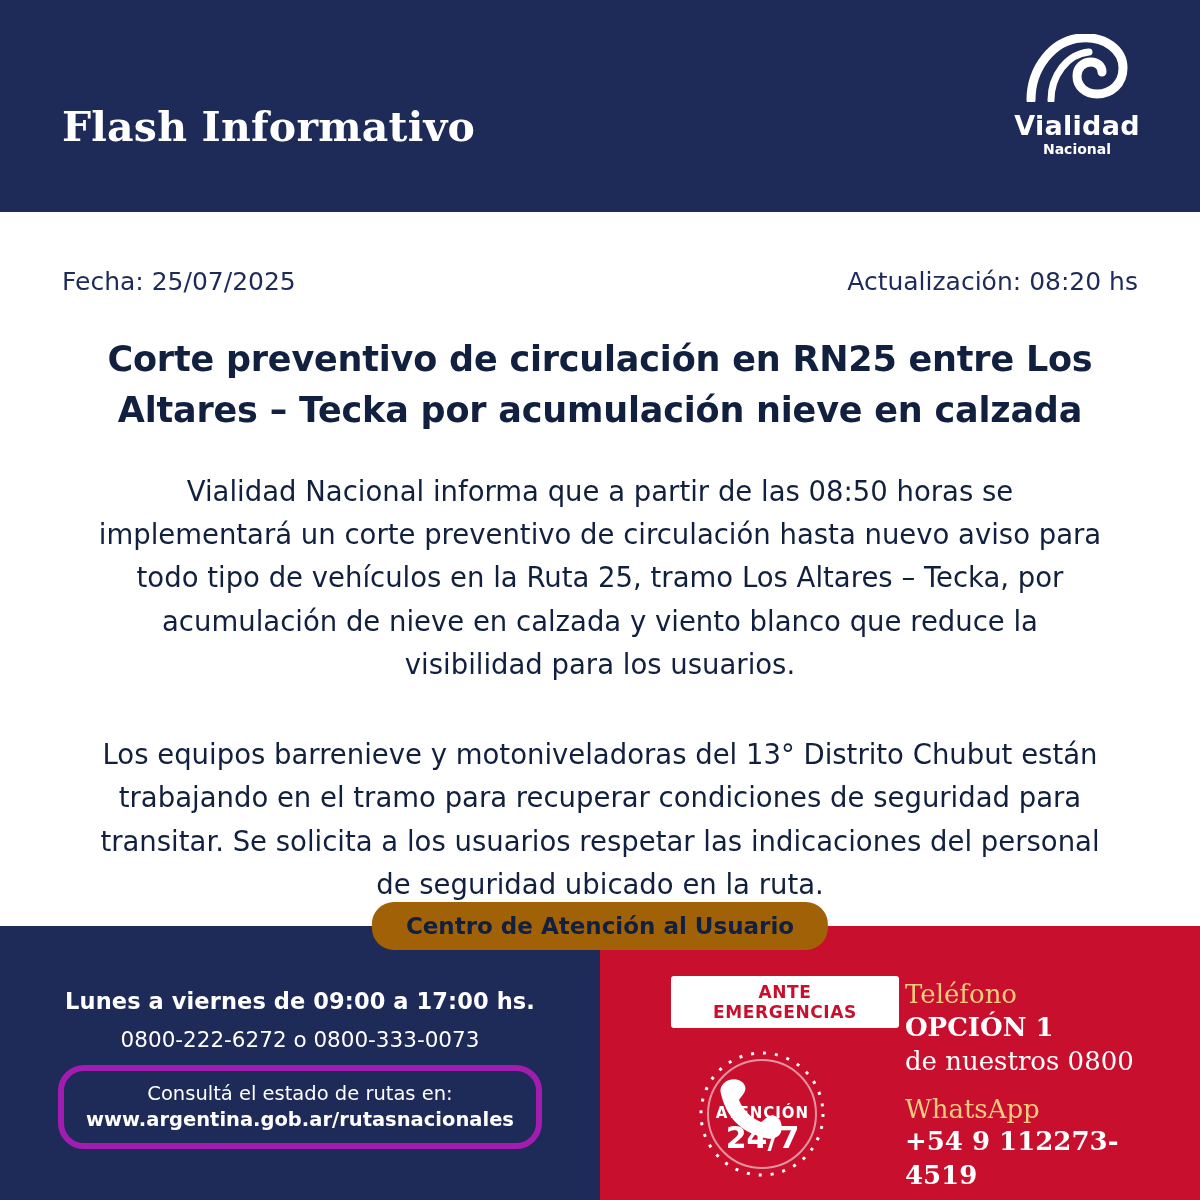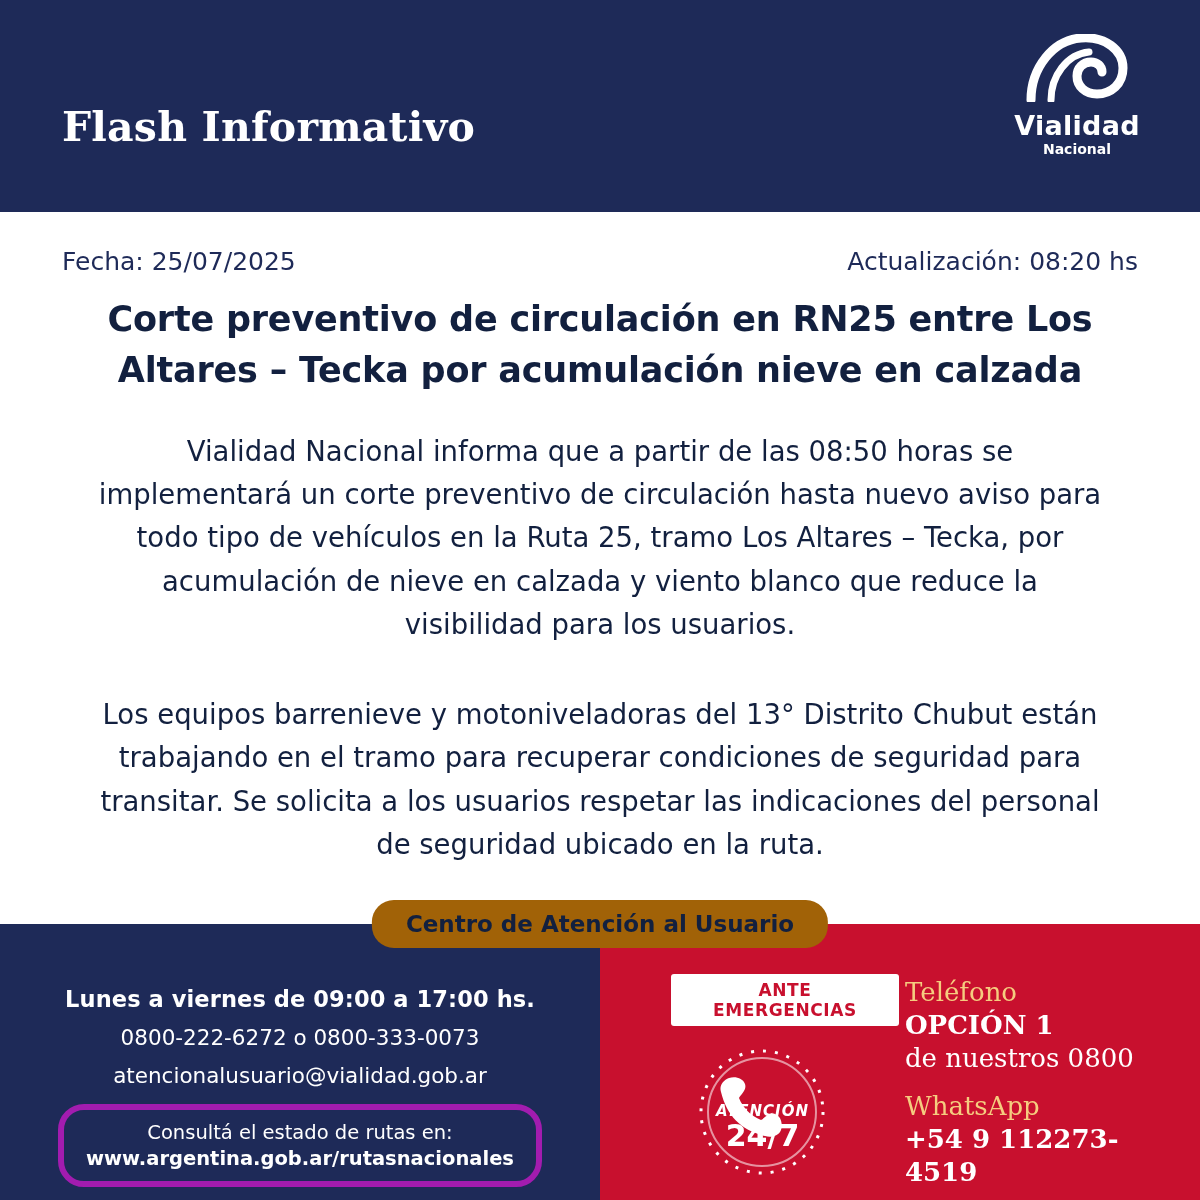--- a/index.html
+++ b/index.html
@@ -8,20 +8,21 @@
     font-family: "DejaVu Sans", sans-serif;
     background: #ffffff;
     overflow: hidden;
   }
   .page {
     position: relative;
     width: 1200px; height: 1200px;
     background: #ffffff;
     display: flex;
     flex-direction: column;
+    gap: 20px;
   }
 
   
   .header {
     position: relative;
     height: 212px;
     background: #1e2a58;
     flex: 0 0 auto;
   }
   .header-title {
@@ -230,21 +231,20 @@
     <p class="para second">Los equipos barrenieve y motoniveladoras del 13° Distrito Chubut están trabajando en el tramo para recuperar condiciones de seguridad para transitar. Se solicita a los usuarios respetar las indicaciones del personal de seguridad ubicado en la ruta.</p>
   </div>
 
   <div class="footer">
 
     <div class="pill">Centro de Atención al Usuario</div>
 
     <div class="footer-left">
       <div class="hours">Lunes a viernes de 09:00 a 17:00 hs.</div>
       <div class="phones">0800-222-6272 o 0800-333-0073</div>
-      <div class="email">atencionalusuario@vialidad.gob.ar</div>
       <div class="routes-box">
         <div class="l1">Consultá el estado de rutas en:</div>
         <div class="l2">www.argentina.gob.ar/rutasnacionales</div>
       </div>
     </div>
 
     <div class="footer-right">
 
       <div class="emerg-col">
         <div class="emerg-tag">ANTE EMERGENCIAS</div>
@@ -252,21 +252,21 @@
           <svg width="190" height="150" viewBox="0 0 190 150" aria-hidden="true">
             <g>
               <circle cx="95" cy="72" r="61" fill="none" stroke="#ffffff" stroke-width="3" stroke-dasharray="3 9"></circle>
               <circle cx="95" cy="72" r="54" fill="none" stroke="#ffffff" stroke-width="2" opacity="0.55"></circle>
             </g>
             <g transform="translate(50,34)">
               <path d="M12 4 C18 2 26 4 28 10 C30 16 24 20 22 24 C26 34 34 42 44 46 C48 44 52 38 58 40 C64 42 66 50 64 56 C62 62 54 64 48 62 C24 56 10 42 4 18 C2 12 6 6 12 4 Z" fill="#ffffff"></path>
             </g>
           </svg>
           <div style="position:absolute; left:0; right:0; top:62px; text-align:center; pointer-events:none;">
-            <div style="font-size:15px; font-weight:bold; letter-spacing:1px; color:#ffffff;font-style:italic;">ATENCIÓN</div>
+            <div style="font-size:15px; font-weight:bold; letter-spacing:1px; color:#ffffff;">ATENCIÓN</div>
             <div style="font-size:30px; font-weight:bold; color:#ffffff; line-height:1.05;">24/7</div>
           </div>
         </div>
       </div>
 
       <div class="contact-col">
         <div class="c-label">Teléfono</div>
         <div class="c-strong">OPCIÓN 1</div>
         <div class="c-normal">de nuestros 0800</div>
         <div class="c-gap"></div>

